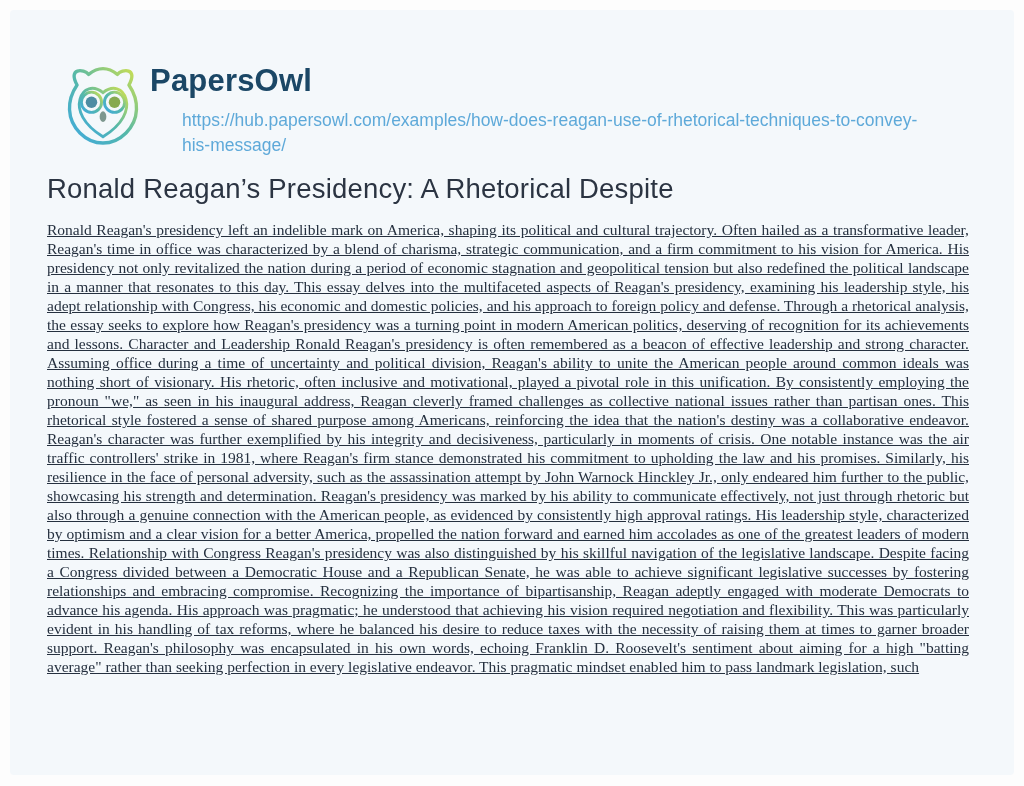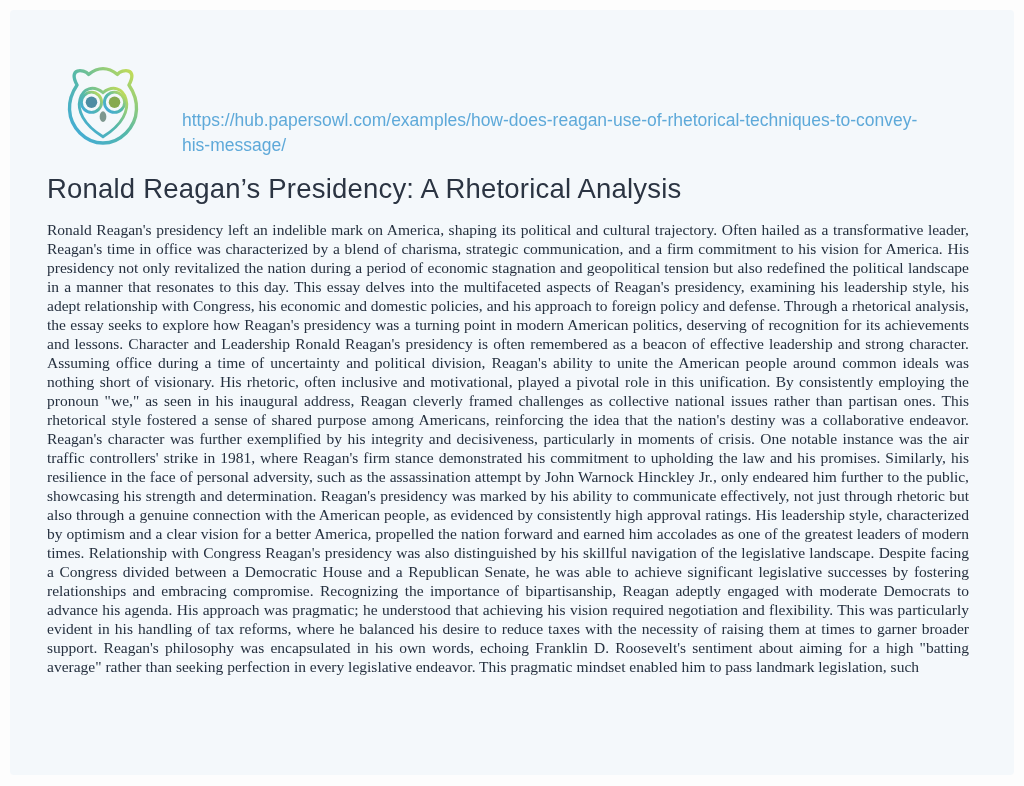--- a/index.html
+++ b/index.html
@@ -67,20 +67,21 @@
   .essay-body {
     position: absolute;
     left: 37px;
     top: 210px;
     width: 922px;
     font-family: "Liberation Serif", serif;
     font-size: 15.5px;
     line-height: 19px;
     color: #25303f;
     text-align: justify;
+    text-decoration: underline;
   }
 </style>
 </head>
 <body>
 
 <div class="page">
   <div class="card">
 
     <div class="logo">
       <span>
@@ -96,21 +97,22 @@
           <path d="M50,80 C29,67 23,52 26,41 C29,29 40,26 50,34 C60,26 71,29 74,41 C77,52 71,67 50,80 Z" fill="none" stroke="url(#owlgrad)" stroke-width="3"></path>
           <circle cx="38" cy="44" r="10.5" fill="none" stroke="url(#owlgrad)" stroke-width="3"></circle>
           <circle cx="62" cy="44" r="10.5" fill="none" stroke="url(#owlgrad)" stroke-width="3"></circle>
           <circle cx="38" cy="44" r="6" fill="#4d8ca3"></circle>
           <circle cx="62" cy="44" r="6" fill="#86a94f"></circle>
           <ellipse cx="50" cy="59" rx="3.5" ry="5.5" fill="#7d978f"></ellipse>
         </svg>
       </span>
     </div>
 
+    <div class="brand">PapersOwl</div>
 
     <a class="url">https://hub.papersowl.com/examples/how-does-reagan-use-of-rhetorical-techniques-to-convey-his-message/</a>
 
-    <h1 class="title" style="margin:0;">Ronald Reagan’s Presidency: A Rhetorical Analysis</h1>
+    <h1 class="title" style="margin:0;">Ronald Reagan’s Presidency: A Rhetorical Despite</h1>
 
     <p class="essay-body" style="margin:0;">Ronald Reagan's presidency left an indelible mark on America, shaping its political and cultural trajectory. Often hailed as a transformative leader, Reagan's time in office was characterized by a blend of charisma, strategic communication, and a firm commitment to his vision for America. His presidency not only revitalized the nation during a period of economic stagnation and geopolitical tension but also redefined the political landscape in a manner that resonates to this day. This essay delves into the multifaceted aspects of Reagan's presidency, examining his leadership style, his adept relationship with Congress, his economic and domestic policies, and his approach to foreign policy and defense. Through a rhetorical analysis, the essay seeks to explore how Reagan's presidency was a turning point in modern American politics, deserving of recognition for its achievements and lessons. Character and Leadership Ronald Reagan's presidency is often remembered as a beacon of effective leadership and strong character. Assuming office during a time of uncertainty and political division, Reagan's ability to unite the American people around common ideals was nothing short of visionary. His rhetoric, often inclusive and motivational, played a pivotal role in this unification. By consistently employing the pronoun "we," as seen in his inaugural address, Reagan cleverly framed challenges as collective national issues rather than partisan ones. This rhetorical style fostered a sense of shared purpose among Americans, reinforcing the idea that the nation's destiny was a collaborative endeavor. Reagan's character was further exemplified by his integrity and decisiveness, particularly in moments of crisis. One notable instance was the air traffic controllers' strike in 1981, where Reagan's firm stance demonstrated his commitment to upholding the law and his promises. Similarly, his resilience in the face of personal adversity, such as the assassination attempt by John Warnock Hinckley Jr., only endeared him further to the public, showcasing his strength and determination. Reagan's presidency was marked by his ability to communicate effectively, not just through rhetoric but also through a genuine connection with the American people, as evidenced by consistently high approval ratings. His leadership style, characterized by optimism and a clear vision for a better America, propelled the nation forward and earned him accolades as one of the greatest leaders of modern times. Relationship with Congress Reagan's presidency was also distinguished by his skillful navigation of the legislative landscape. Despite facing a Congress divided between a Democratic House and a Republican Senate, he was able to achieve significant legislative successes by fostering relationships and embracing compromise. Recognizing the importance of bipartisanship, Reagan adeptly engaged with moderate Democrats to advance his agenda. His approach was pragmatic; he understood that achieving his vision required negotiation and flexibility. This was particularly evident in his handling of tax reforms, where he balanced his desire to reduce taxes with the necessity of raising them at times to garner broader support. Reagan's philosophy was encapsulated in his own words, echoing Franklin D. Roosevelt's sentiment about aiming for a high "batting average" rather than seeking perfection in every legislative endeavor. This pragmatic mindset enabled him to pass landmark legislation, such</p>
 
   </div>
 </div>
 
 </body></html>

